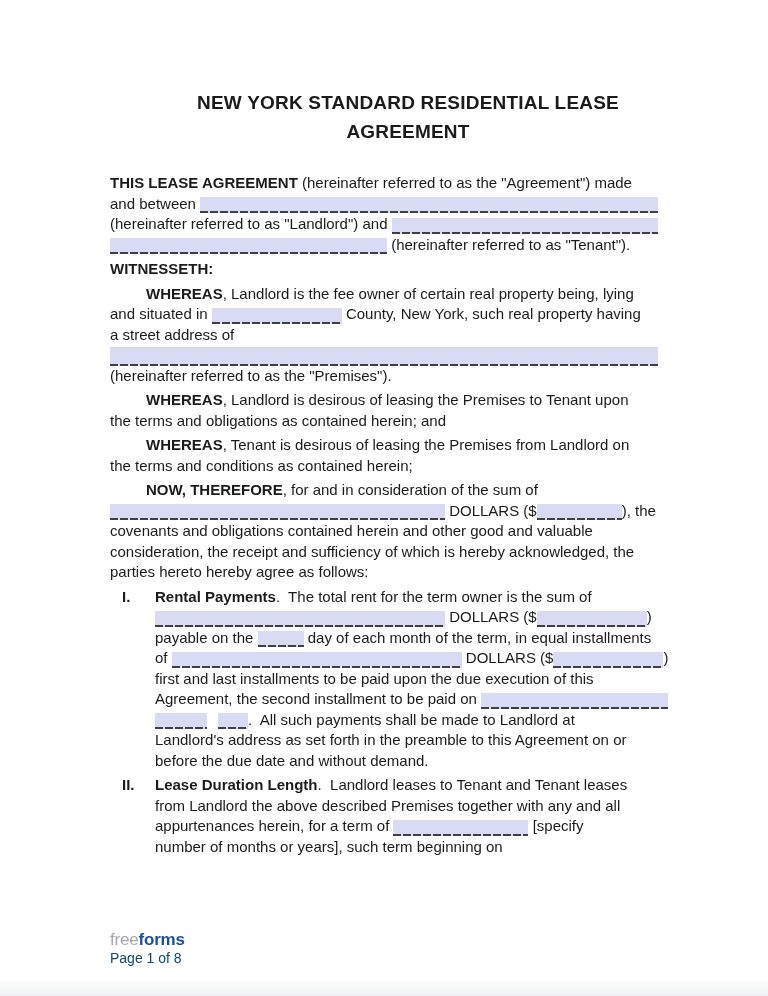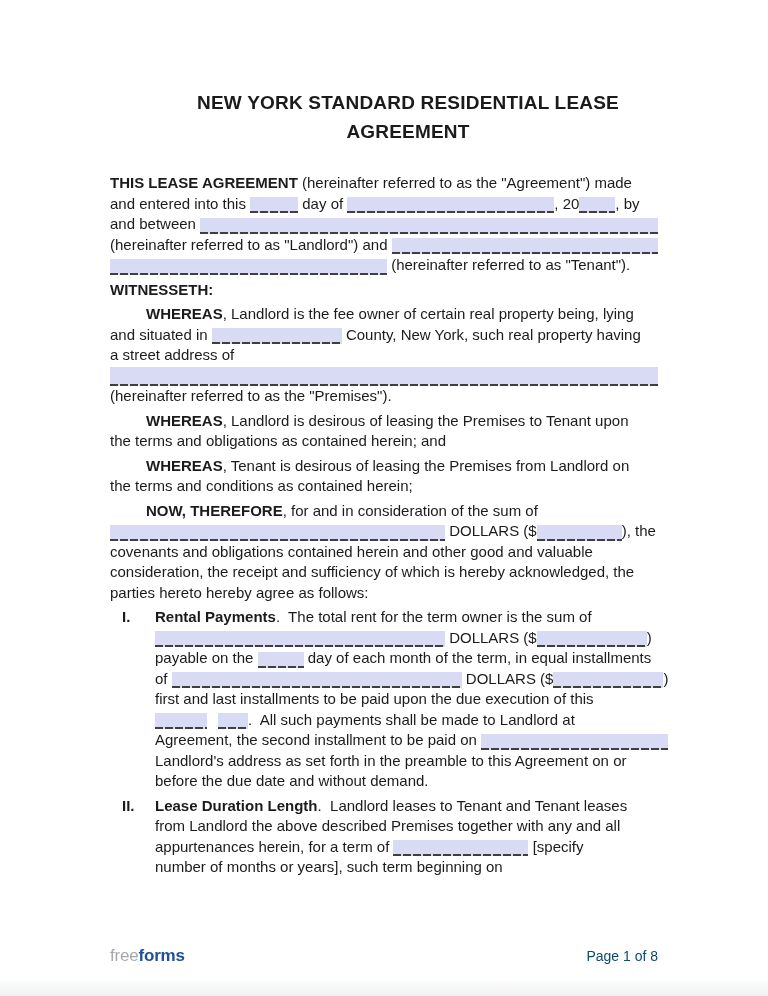--- a/index.html
+++ b/index.html
@@ -59,21 +59,21 @@
   .blank{
     background:
       repeating-linear-gradient(90deg,var(--underline,#3f3f3f) 0 8px,rgba(0,0,0,0) 8px 10px) left bottom/100% 2px no-repeat,
       var(--highlight,#d9dbf5);
   }
   .blank.fill{flex:1 1 auto;}
   .blank.tall{height:19px;margin-bottom:0;}
   .gap{display:block;flex:0 0 auto;height:16px;}
   .footer{
     position:absolute;left:110px;right:110px;bottom:30px;
-    display:flex;justify-content:space-between;align-items:baseline;
+    display:flex;justify-content:space-between;align-items:baseline;flex-direction:column;
   }
   .brand{font-size:17px;letter-spacing:-.2px;}
   .brand .free{color:var(--brand-gray,#a6a8ab);font-weight:400;}
   .brand .forms{color:var(--brand-blue,#1d4f9d);font-weight:bold;}
   .page-indicator{font-size:14px;color:#0c4a6e;}
   .page-bottom-edge{
     position:absolute;left:0;right:0;bottom:0;height:16px;
     background:linear-gradient(180deg,#fdfdfd,#eff1f2);
   }
 </style>
@@ -88,29 +88,20 @@
   </div>
 
   <div class="doc-body">
       <div class="block">
         <div class="block-content">
           <div class="line">
             <span class="txt bold">THIS LEASE AGREEMENT</span>
             <span class="txt"> (hereinafter referred to as the "Agreement") made</span>
           </div>
           <div class="line">
-            <span class="txt">and entered into this </span>
-            <span class="blank" style="width: 48px;"></span>
-            <span class="txt"> day of </span>
-            <span class="blank" style="width: 207px;"></span>
-            <span class="txt">, 20</span>
-            <span class="blank" style="width: 36px;"></span>
-            <span class="txt">, by</span>
-          </div>
-          <div class="line">
             <span class="txt">and between </span>
             <span class="blank fill"></span>
           </div>
           <div class="line">
             <span class="txt">(hereinafter referred to as "Landlord") and </span>
             <span class="blank fill"></span>
           </div>
           <div class="line">
             <span class="blank" style="width: 277px;"></span>
             <span class="txt"> (hereinafter referred to as "Tenant").</span>
@@ -217,28 +208,28 @@
             <span class="txt">of </span>
             <span class="blank" style="width: 290px;"></span>
             <span class="txt"> DOLLARS ($</span>
             <span class="blank" style="width: 110px;"></span>
             <span class="txt">)</span>
           </div>
           <div class="line">
             <span class="txt">first and last installments to be paid upon the due execution of this</span>
           </div>
           <div class="line">
+            <span class="txt">Agreement, the second installment to be paid on </span>
+            <span class="blank fill"></span>
+          </div>
+          <div class="line">
             <span class="blank" style="width: 52px;"></span>
             <span class="gap" style="width: 11px;"></span>
             <span class="blank" style="width: 30px;"></span>
             <span class="txt">.  All such payments shall be made to Landlord at</span>
-          </div>
-          <div class="line">
-            <span class="txt">Agreement, the second installment to be paid on </span>
-            <span class="blank fill"></span>
           </div>
           <div class="line">
             <span class="txt">Landlord's address as set forth in the preamble to this Agreement on or</span>
           </div>
           <div class="line">
             <span class="txt">before the due date and without demand.</span>
           </div>
         </div>
       </div>
       <div class="block numbered">

